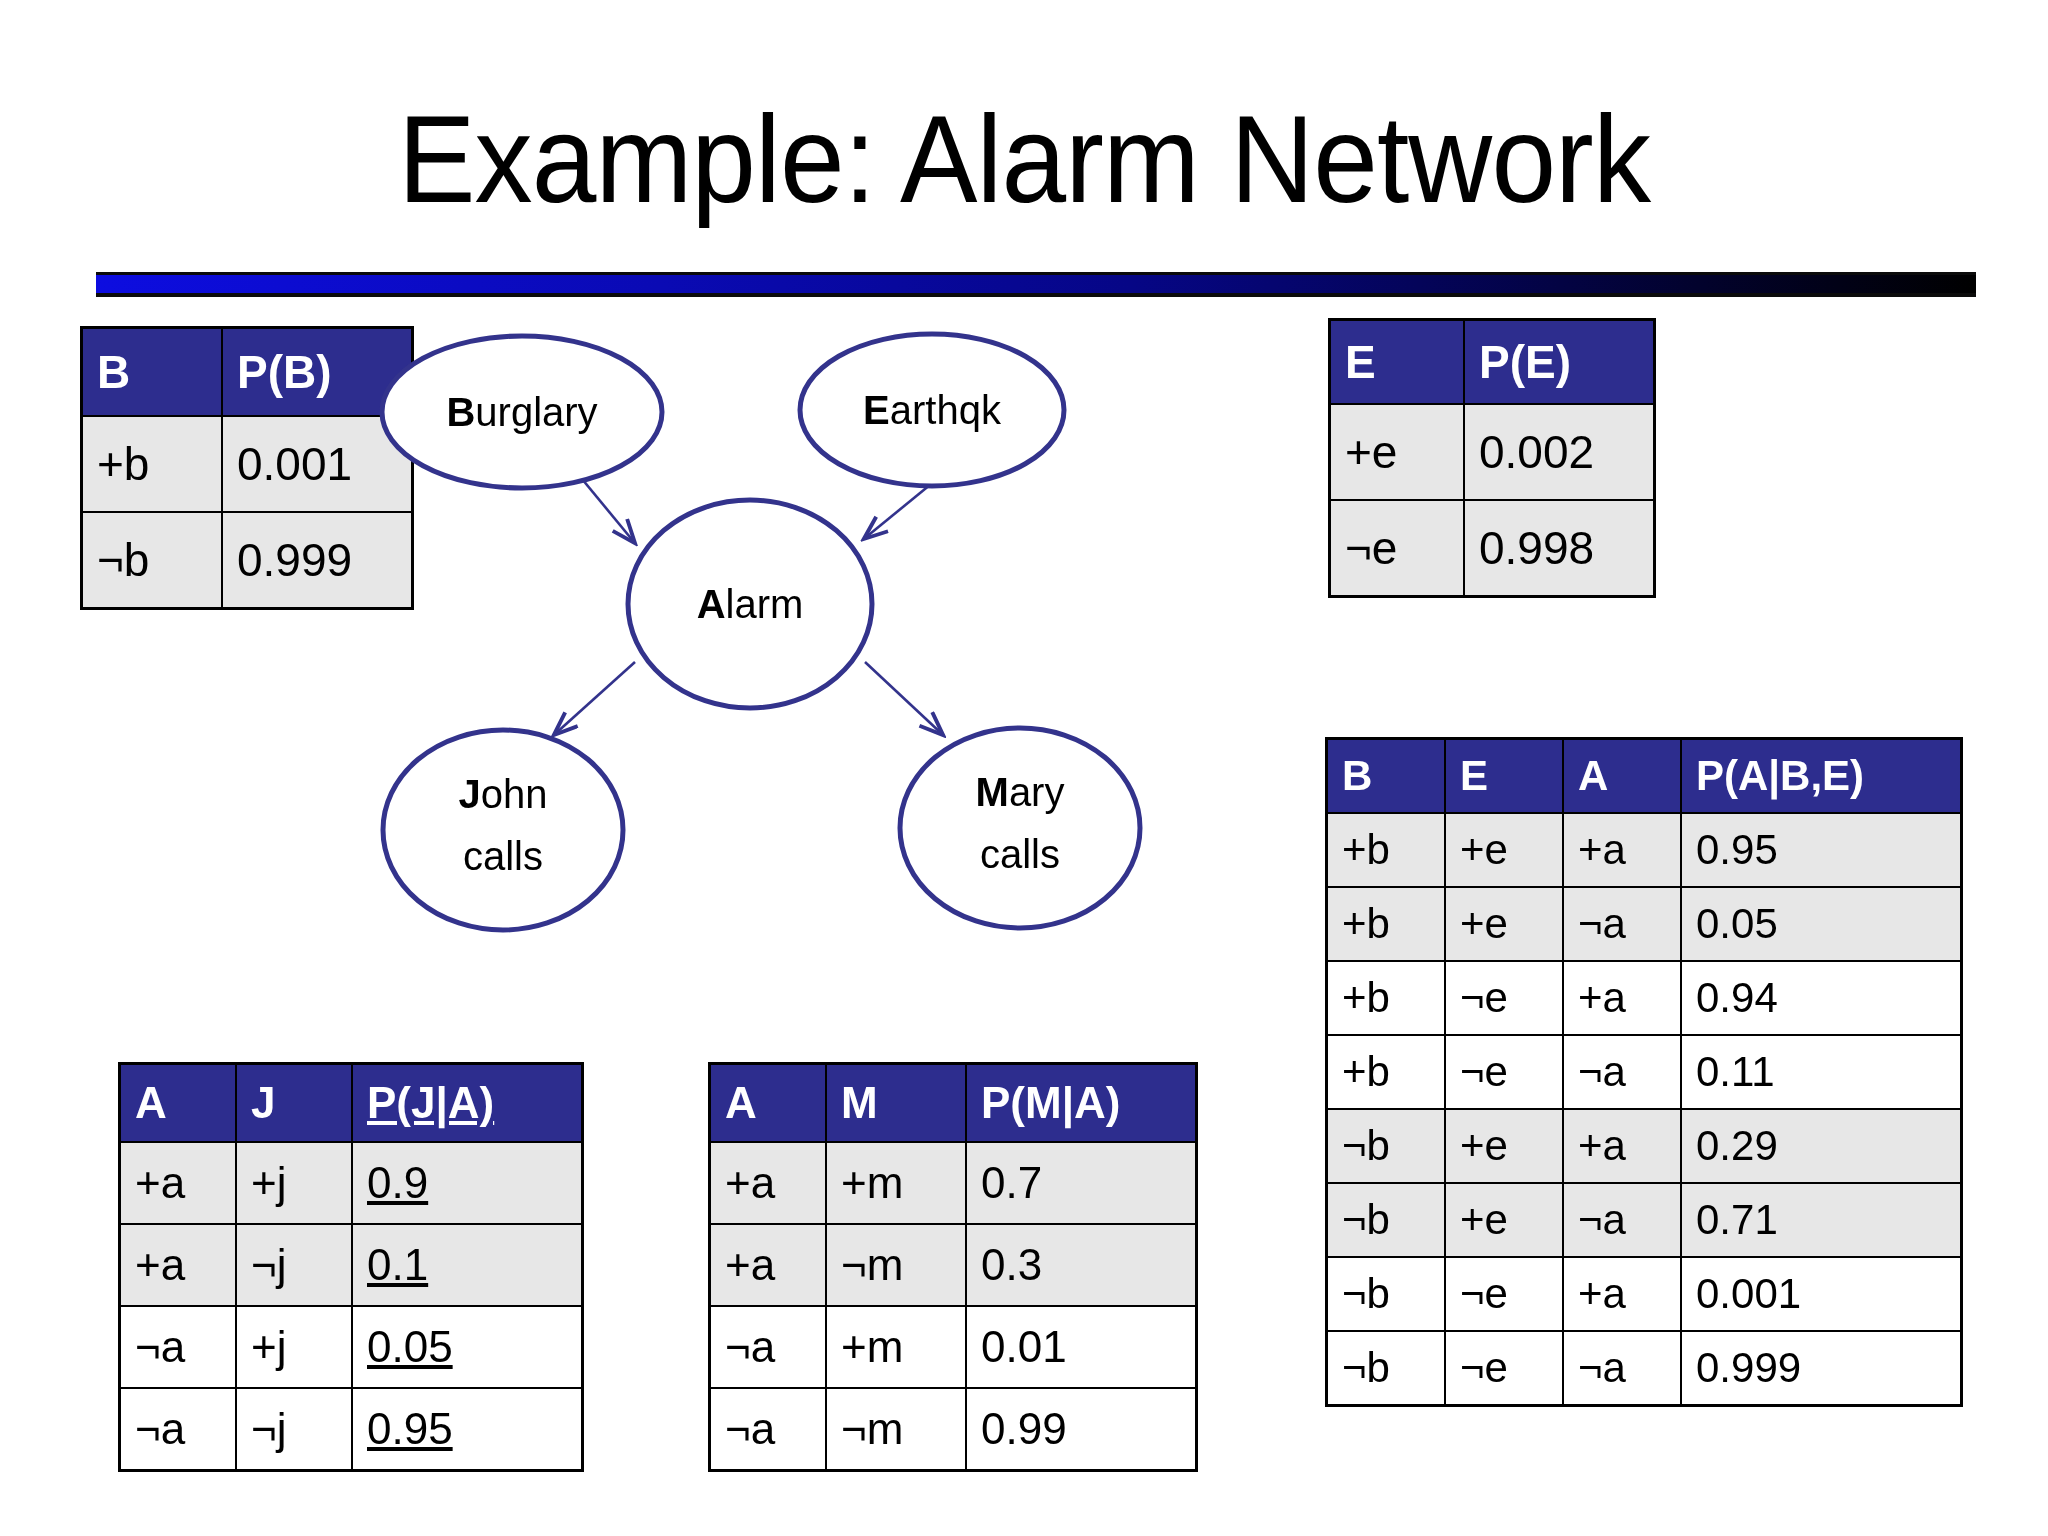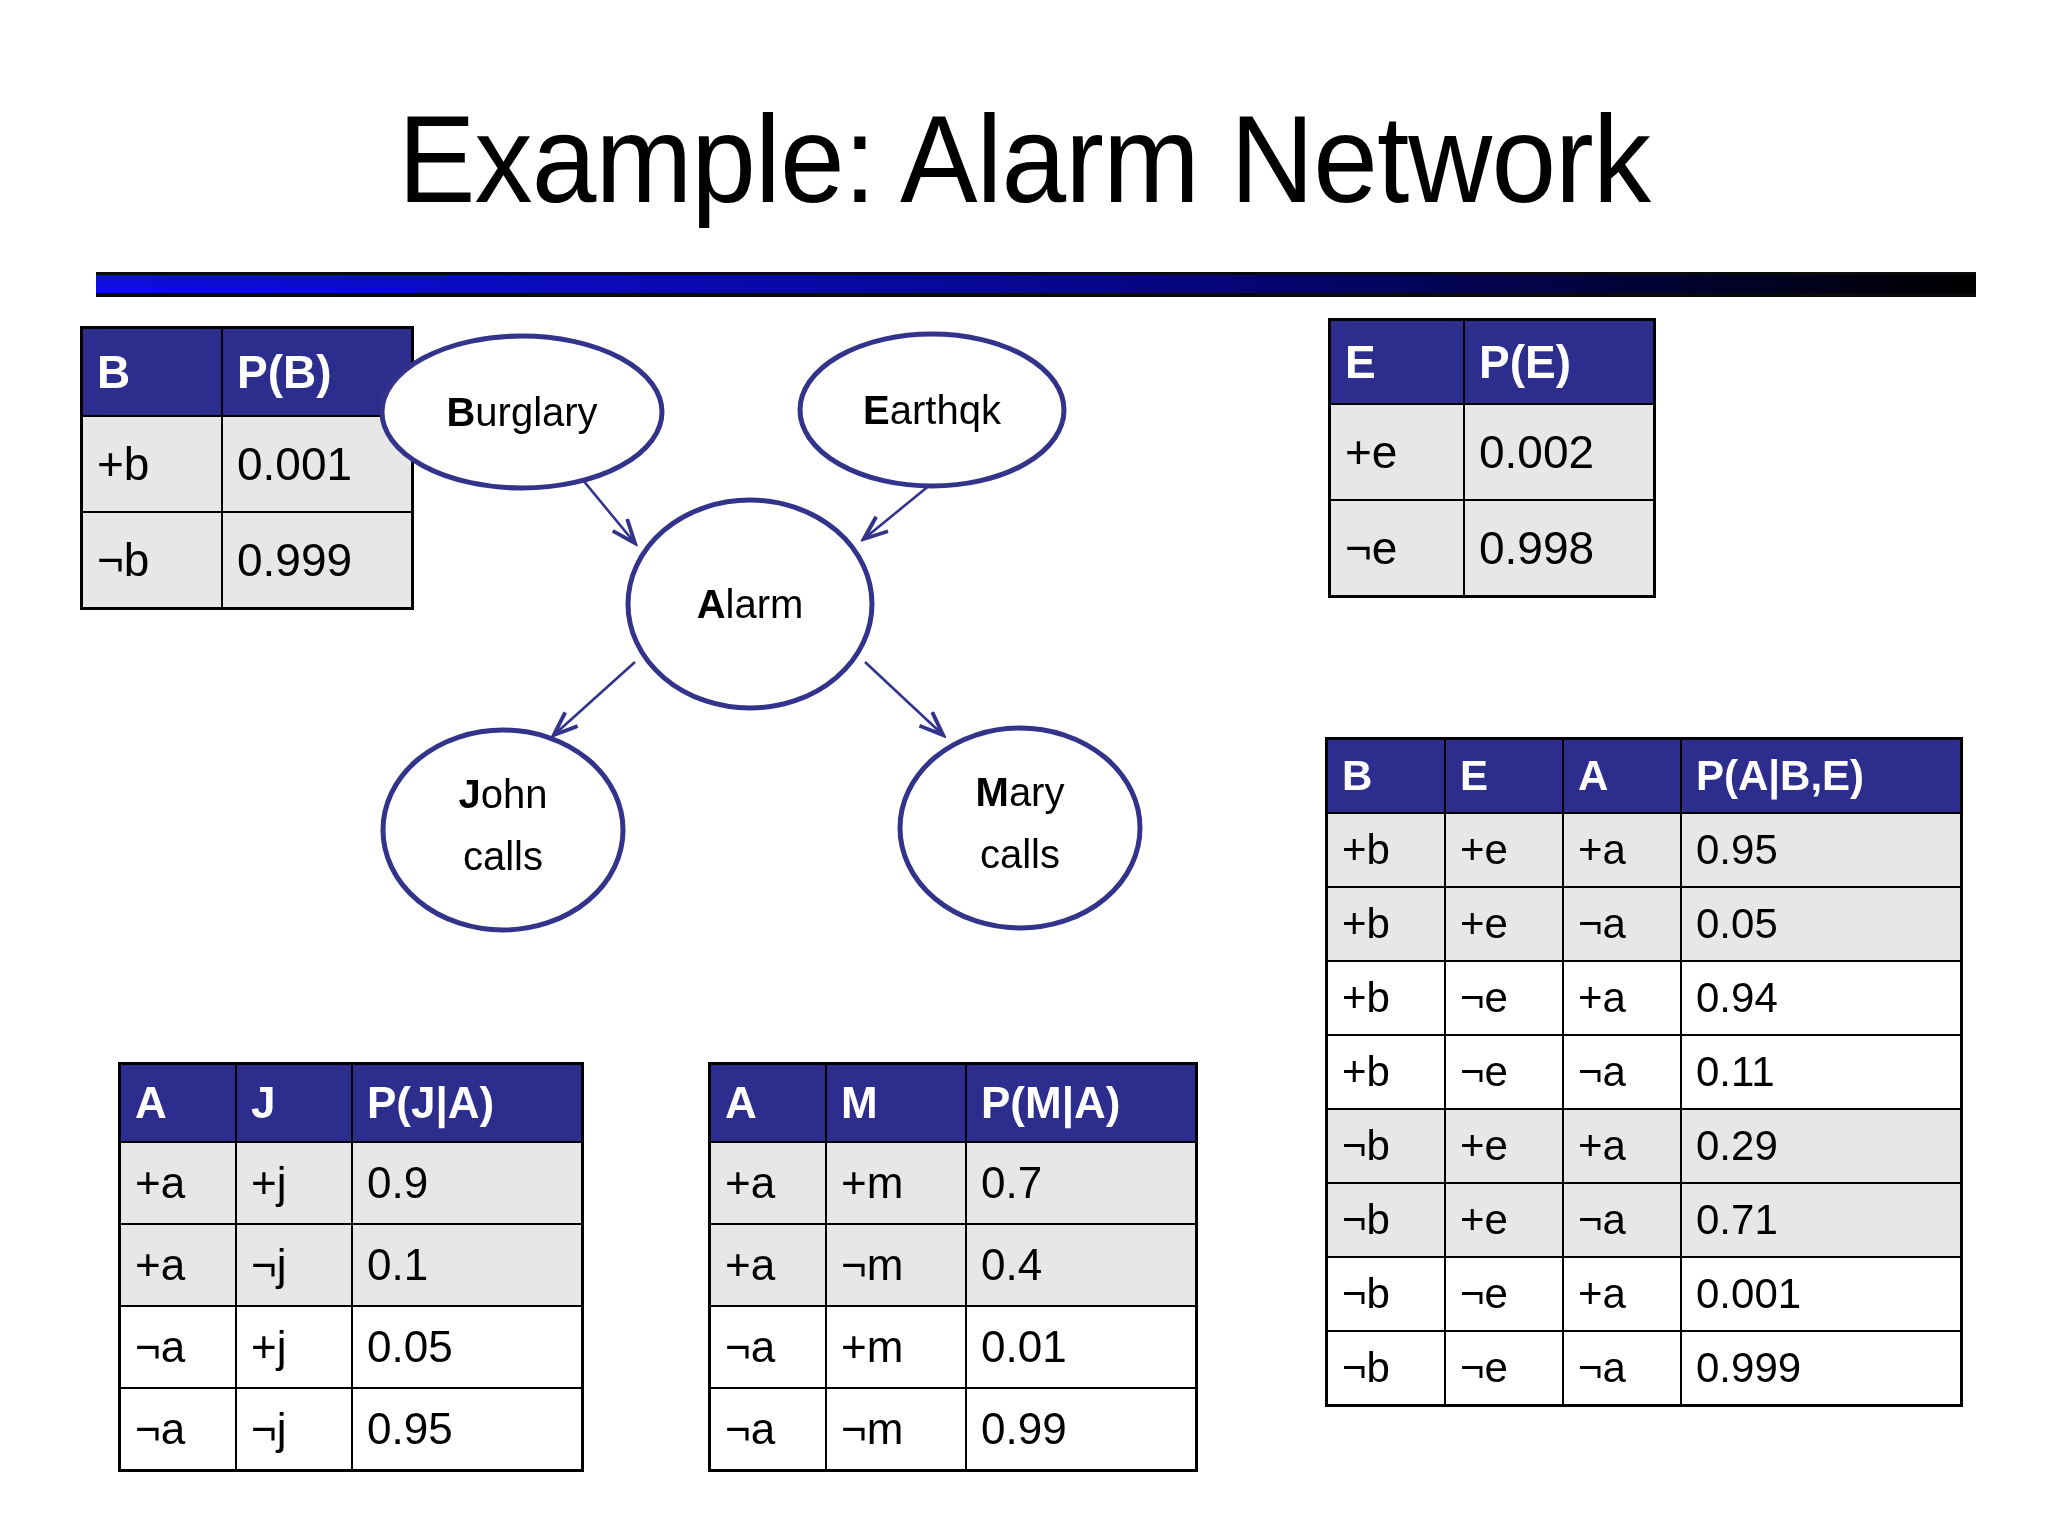--- a/index.html
+++ b/index.html
@@ -94,21 +94,21 @@
   #table-abe .c-e { width: 88px; }
   #table-abe .c-a { width: 88px; }
   #table-abe .c-p { width: 250px; }
 
   
   #table-ja { left: 118px; top: 1062px; }
   #table-ja th { font-size: 44px; height: 76px; }
   #table-ja td { font-size: 44px; height: 80px; }
   #table-ja .c-a { width: 86px; }
   #table-ja .c-j { width: 86px; }
-  #table-ja .c-p { width: 200px; }
+  #table-ja .c-p { width: 200px; text-decoration: underline; }
 
   
   #table-ma { left: 708px; top: 1062px; }
   #table-ma th { font-size: 44px; height: 76px; }
   #table-ma td { font-size: 44px; height: 80px; }
   #table-ma .c-a { width: 86px; }
   #table-ma .c-m { width: 110px; }
   #table-ma .c-p { width: 200px; }
 
   
@@ -277,21 +277,21 @@
   </thead>
   <tbody>
     <tr class="shaded">
       <td class="c-a">+a</td>
       <td class="c-m">+m</td>
       <td class="c-p">0.7</td>
     </tr>
     <tr class="shaded">
       <td class="c-a">+a</td>
       <td class="c-m">¬m</td>
-      <td class="c-p">0.4</td>
+      <td class="c-p">0.3</td>
     </tr>
     <tr class="plain">
       <td class="c-a">¬a</td>
       <td class="c-m">+m</td>
       <td class="c-p">0.01</td>
     </tr>
     <tr class="plain">
       <td class="c-a">¬a</td>
       <td class="c-m">¬m</td>
       <td class="c-p">0.99</td>

